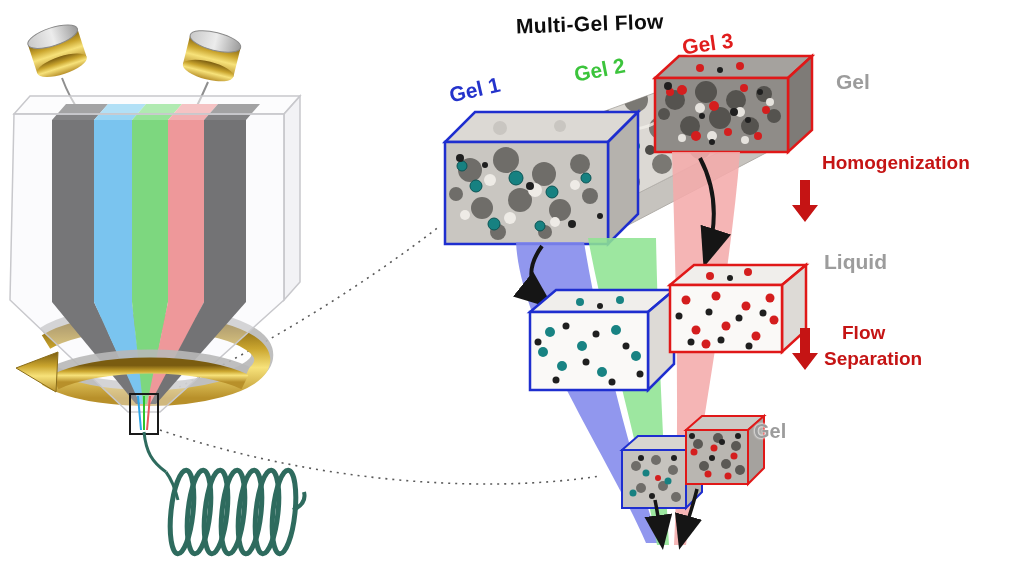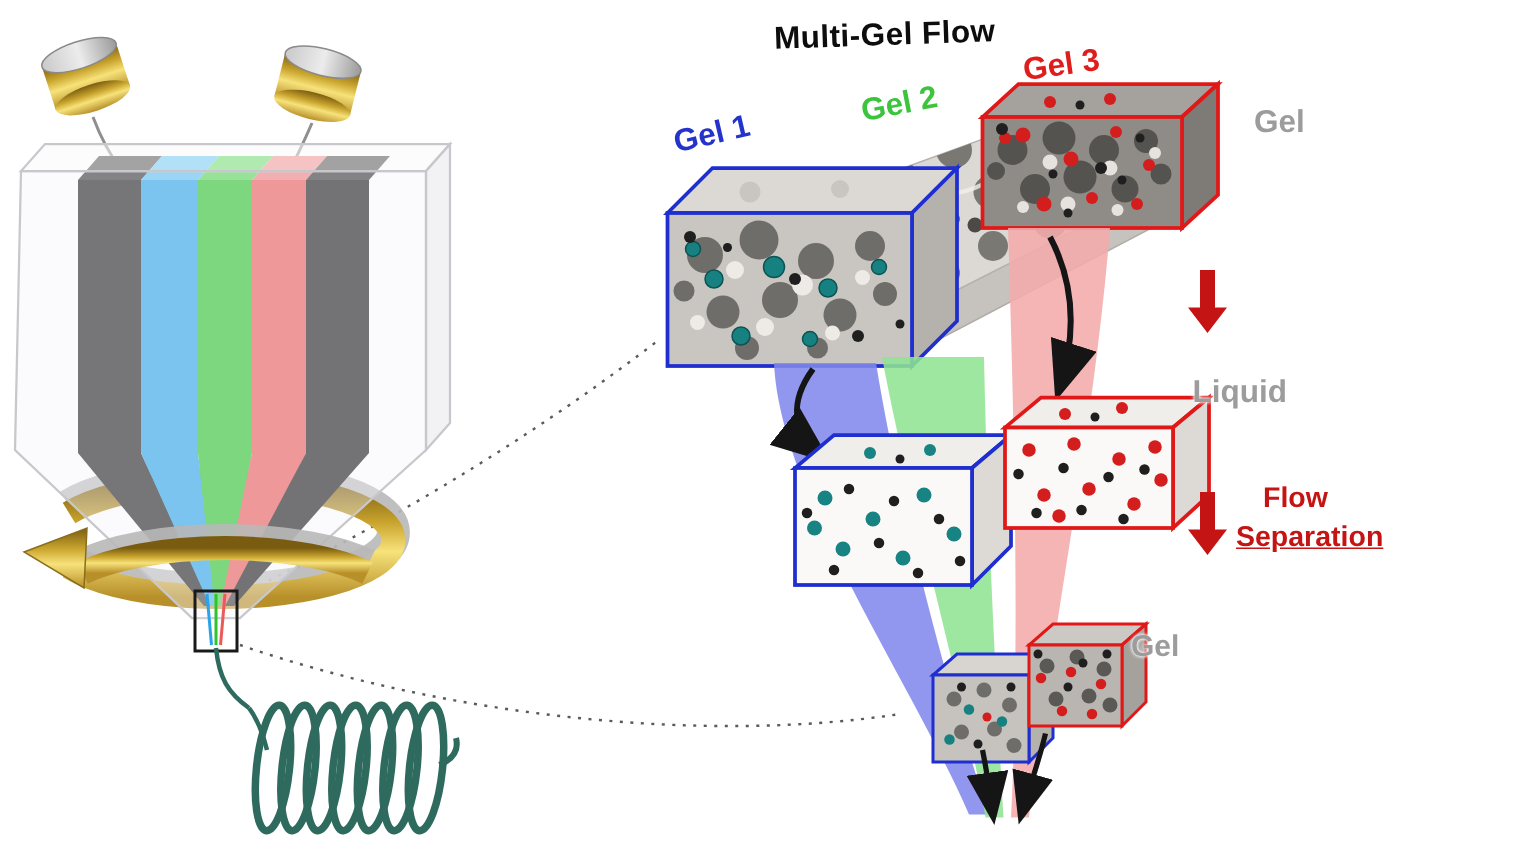--- a/index.html
+++ b/index.html
@@ -13,23 +13,23 @@
     position:absolute; font-weight:700; white-space:nowrap;
     font-family:"Liberation Sans", sans-serif;
     text-shadow:0 0 3px #fff, 0 0 2px #fff;
   }
   .title   { left:516px; top:12px;  font-size:21px; color:#0d0d0d; transform:rotate(-2deg); letter-spacing:.3px; }
   .gel1    { left:449px; top:78px;  font-size:21px; color:#2433cb; transform:rotate(-13deg); }
   .gel2    { left:574px; top:58px;  font-size:21px; color:#3cc43c; transform:rotate(-11deg); }
   .gel3    { left:682px; top:32px;  font-size:21px; color:#e01d1d; transform:rotate(-8deg); }
   .sgel-t  { left:836px; top:70px;  font-size:21px; color:#9c9c9c; }
   .homog   { left:822px; top:152px; font-size:19px; color:#c51414; }
-  .liquid  { left:795px; top:250px; font-size:21px; color:#9c9c9c; }
+  .liquid  { left:824px; top:250px; font-size:21px; color:#9c9c9c; }
   .phase   { left:842px; top:322px; font-size:19px; color:#c51414; }
-  .separ   { left:824px; top:348px; font-size:19px; color:#c51414;text-decoration:underline; }
+  .separ   { left:824px; top:348px; font-size:19px; color:#c51414; }
   .sgel-b  { left:754px; top:420px; font-size:20px; color:#9c9c9c; }
 </style>
 </head>
 <body>
 
 <div class="stage">
 
 <svg width="1024" height="574" viewBox="0 0 1024 574">
   <defs>
     <linearGradient id="goldGrad" x1="0" y1="0" x2="0" y2="1">
@@ -427,18 +427,19 @@
     <polygon points="800,180 810,180 810,205 818,205 805,222 792,205 800,205" fill="#c51414"></polygon>
     <polygon points="800,328 810,328 810,353 818,353 805,370 792,353 800,353" fill="#c51414"></polygon>
   </g>
 </svg>
 
 <div class="lbl title">Multi-Gel Flow</div>
 <div class="lbl gel1">Gel 1</div>
 <div class="lbl gel2">Gel 2</div>
 <div class="lbl gel3">Gel 3</div>
 <div class="lbl sgel-t">Gel</div>
+<div class="lbl homog">Homogenization</div>
 <div class="lbl liquid">Liquid</div>
 <div class="lbl phase">Flow</div>
 <div class="lbl separ">Separation</div>
 <div class="lbl sgel-b">Gel</div>
 
 </div>
 
 </body></html>

